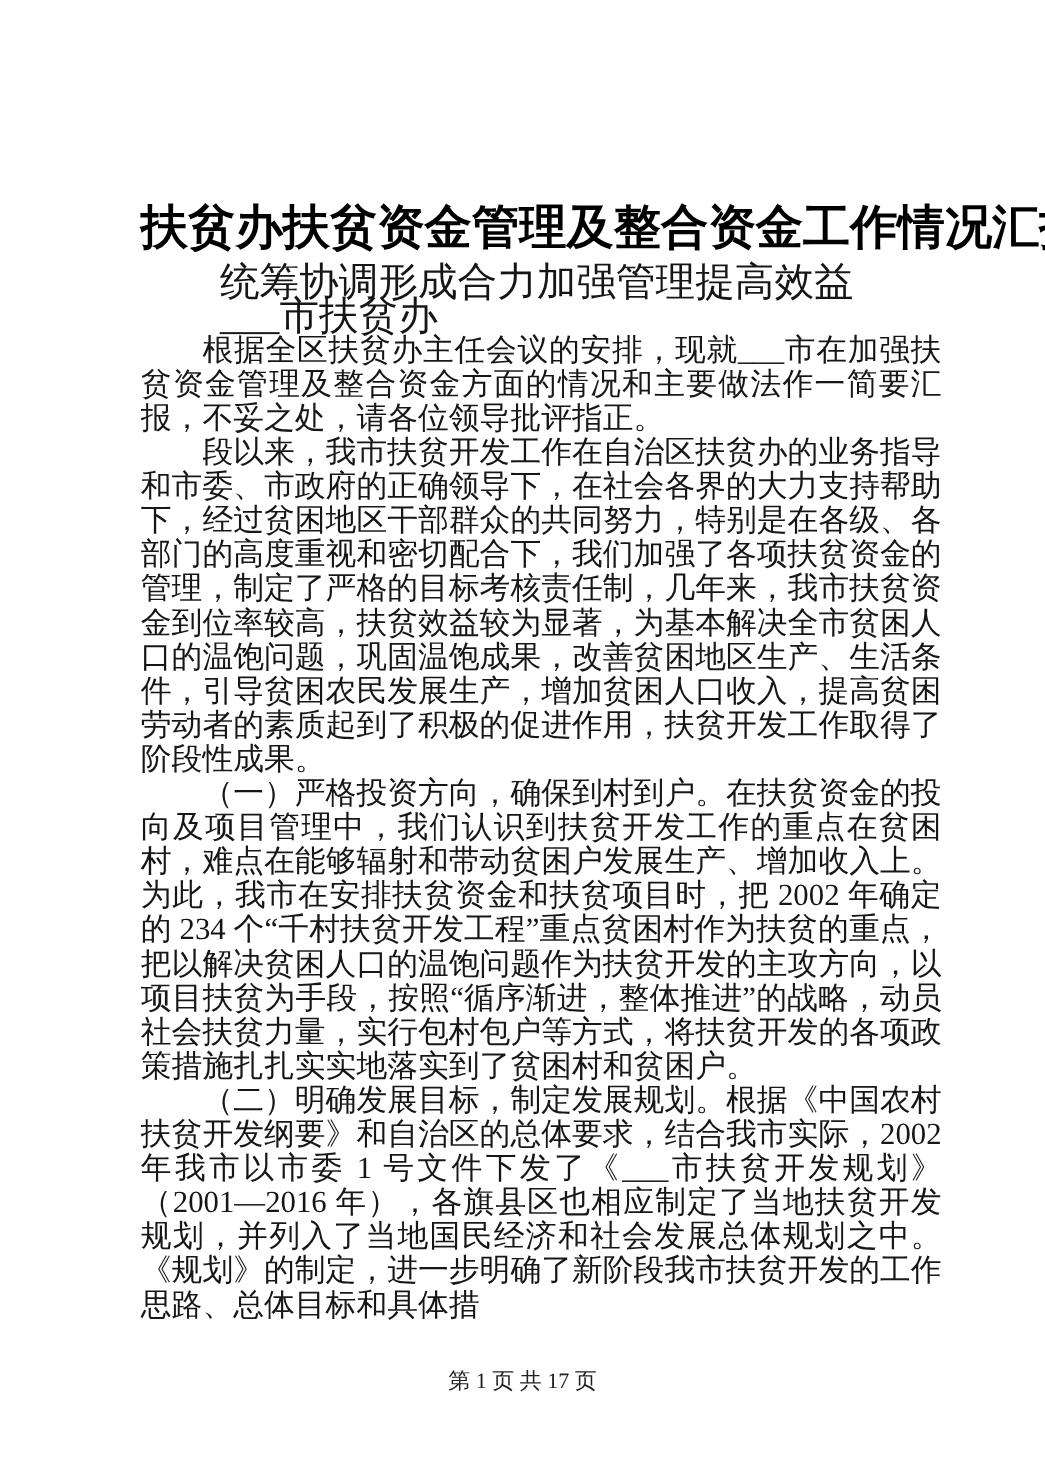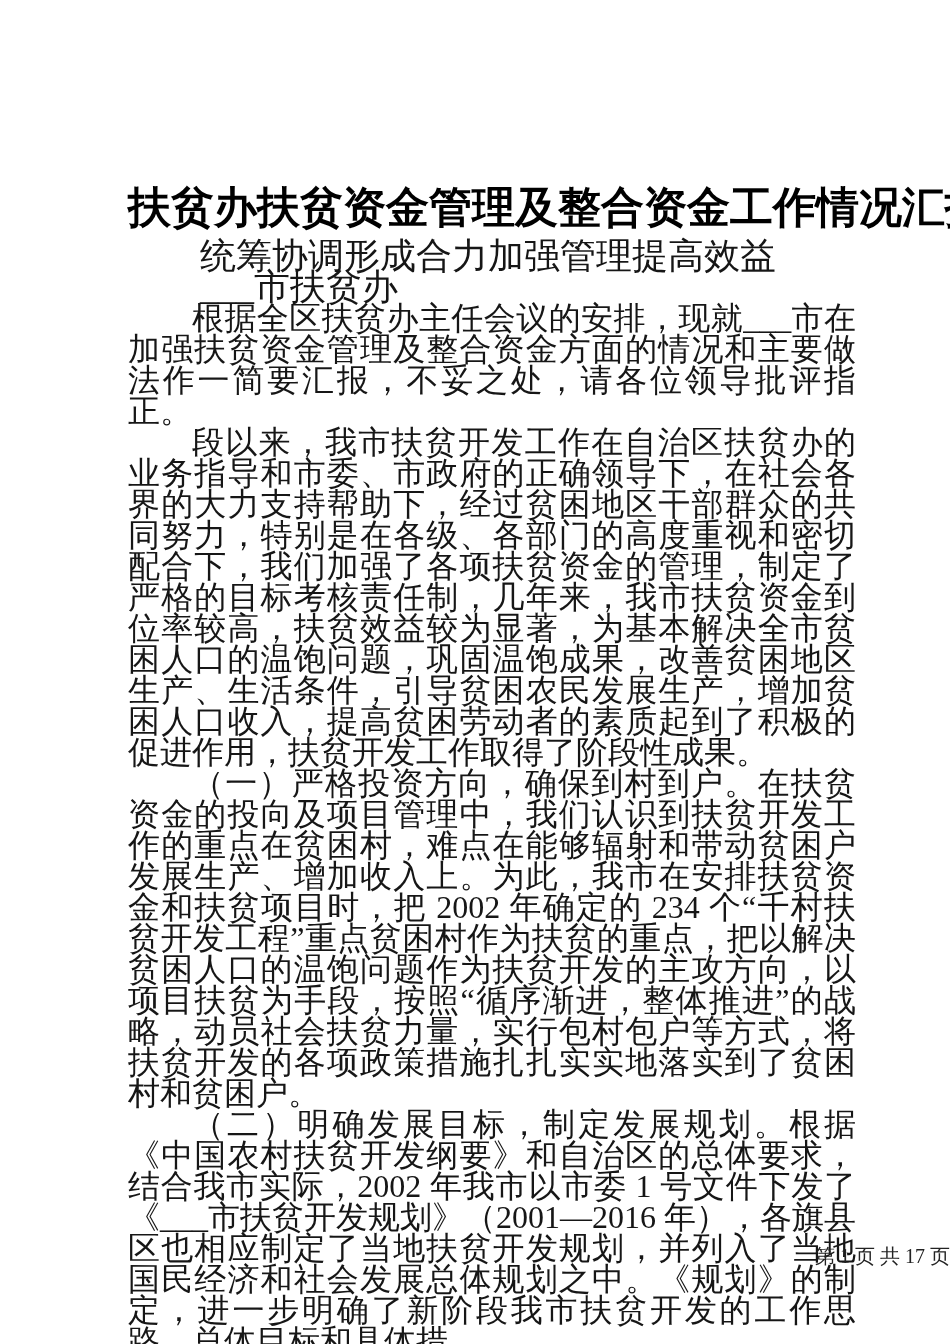--- a/index.html
+++ b/index.html
@@ -34,33 +34,33 @@
   }
   .line {
     font-size: 36px;
     line-height: 31px;
     margin: 0;
   }
   .subtitle, .byline {
     text-indent: 2em;
   }
   .para {
-    font-size: 32px;
+    font-size: 28px;
     line-height: 31px;
     margin: 0;
     text-indent: 2em;
     text-align: justify;
     text-justify: inter-character;
   }
   .footer {
     position: absolute;
     left: 0;
     top: 1245px;
     width: 100%;
-    text-align: right;
+    text-align: center;
     font-size: 20px;
     line-height: 22px;
     color: #222222;
   }
 </style>
 </head>
 <body>
 
 <div class="page">
   <div class="content">

